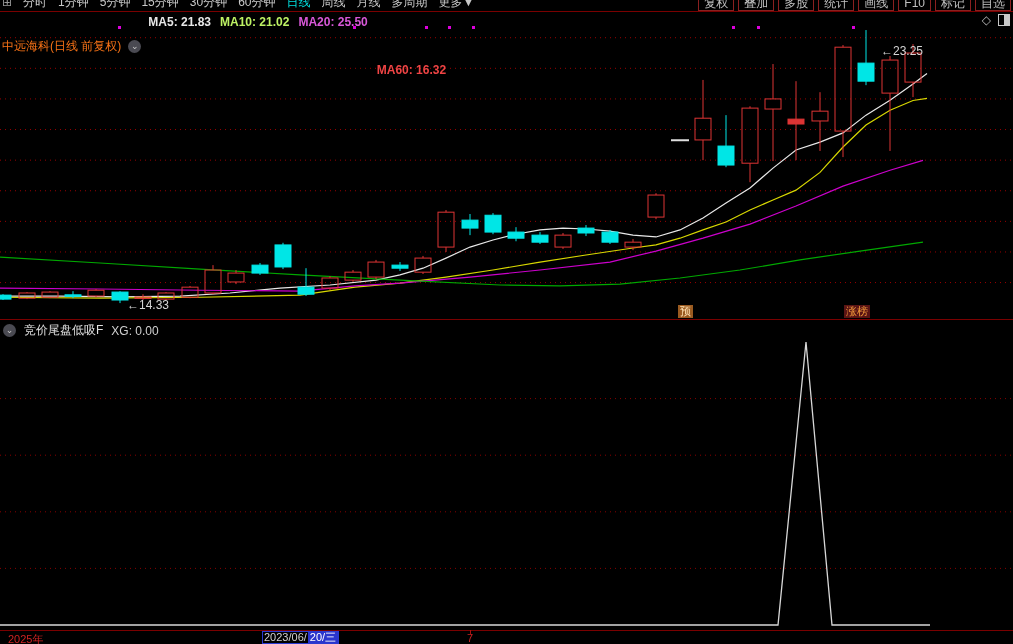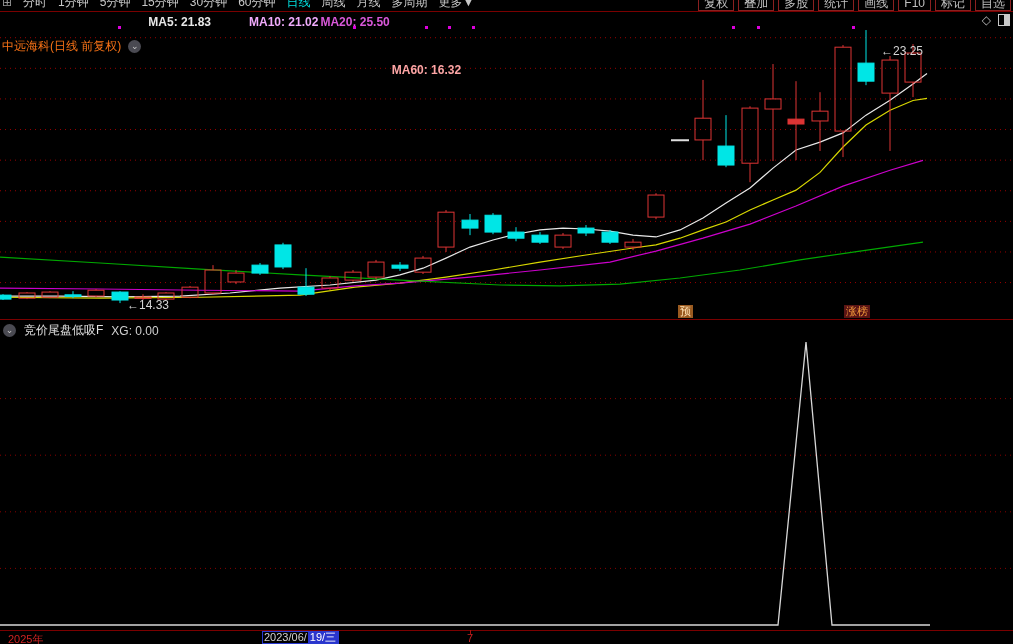--- a/index.html
+++ b/index.html
@@ -197,25 +197,25 @@
       <line x1="890" y1="81.11166500498501" x2="890" y2="138.96111665004983" stroke="#dd3434" stroke-width="1"></line>
       <rect x="882" y="48.05483549351945" width="16" height="33.056829511465565" stroke="#dd3434" fill="none"></rect>
       <line x1="913" y1="32.13858424725825" x2="913" y2="41.01495513459621" stroke="#dd3434" stroke-width="1"></line>
       <line x1="913" y1="70.09272183449649" x2="913" y2="85.09072781655038" stroke="#dd3434" stroke-width="1"></line>
       <rect x="905" y="41.01495513459621" width="16" height="29.07776669990028" stroke="#dd3434" fill="none"></rect>
     </svg>
 
   <div class="title-row">
     <span class="t-name">中远海科(日线 前复权)</span>
     <span class="circle-ic">⌄</span>
-    <span id="ma-labels" style="display:flex;gap:2px;">
+    <span id="ma-labels" style="display:flex;gap:9px;">
         <span class="ma-item" style="color: rgb(232, 232, 232);">MA5: 21.83</span>
-        <span class="ma-item" style="color: #f0abfc; margin-left: 36px;">MA10: 21.02</span>
+        <span class="ma-item" style="color: #bef264;">MA10: 21.02</span>
         <span class="ma-item" style="color: rgb(216, 88, 216);">MA20: 25.50</span>
-        <span class="ma-item" style="color: #fca5a5; margin-top: 48px;">MA60: 16.32</span>
+        <span class="ma-item" style="color: #ef4444; margin-top: 48px;">MA60: 16.32</span>
       </span>
   </div>
 
   <div class="px-label" style="left:127px;top:298px;">←14.33</div>
   <div class="px-label" style="left:881px;top:44px;">←23.25</div>
 
   <div id="dots">
       <span class="sig-dot" style="left: 118px; top: 26px;"></span>
       <span class="sig-dot" style="left: 353px; top: 26px;"></span>
       <span class="sig-dot" style="left: 425px; top: 26px;"></span>
@@ -250,17 +250,17 @@
   </div>
 
   <div class="bottom-line"></div>
 
   <div class="bottom-bar">
     <span class="bb-year">2025年</span>
     <span class="bb-tick"></span>
     <span class="bb-month">7</span>
     <span class="date-box">
       <span class="date-left">2023/06/</span>
-      <span class="date-sel">19/三</span>
+      <span class="date-sel">20/三</span>
     </span>
   </div>
 
 </div>
 
 </body></html>

